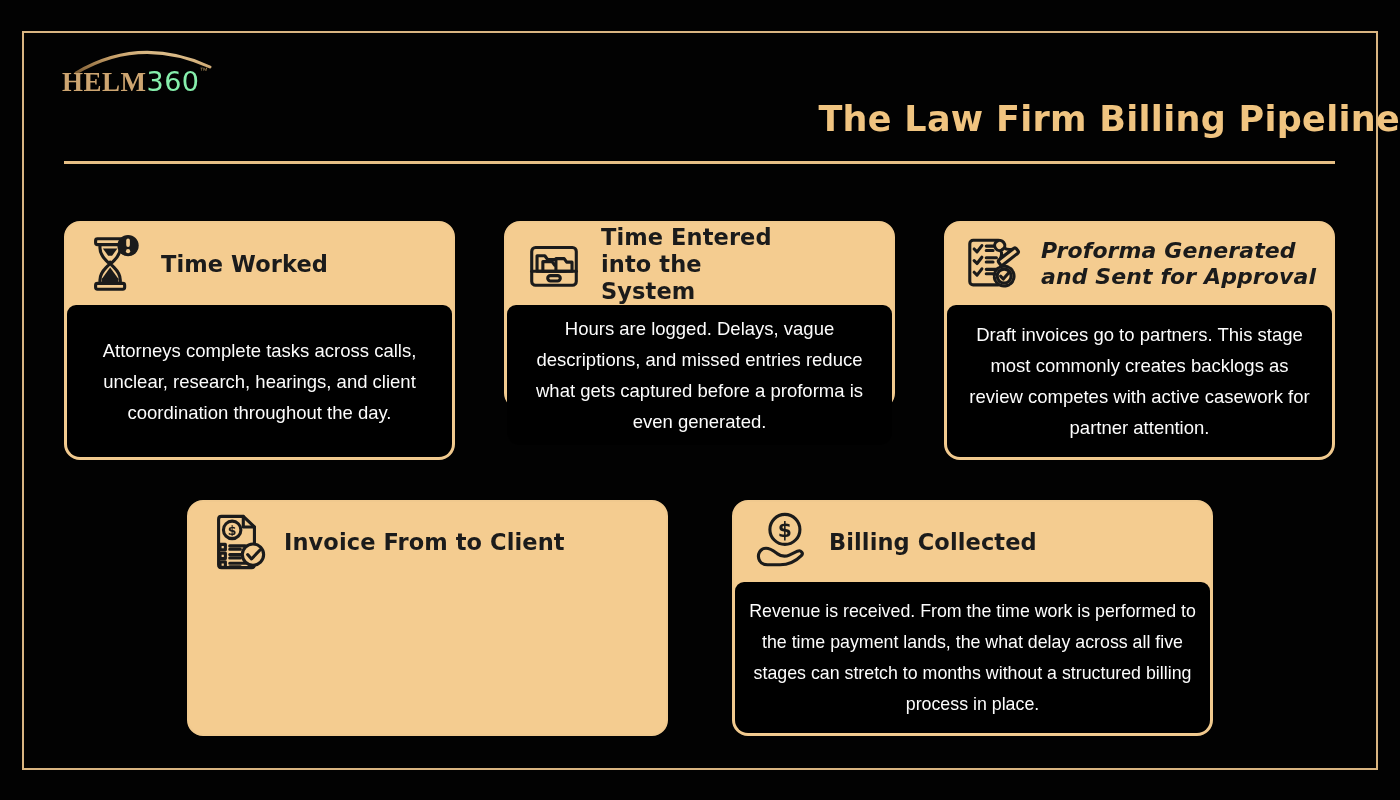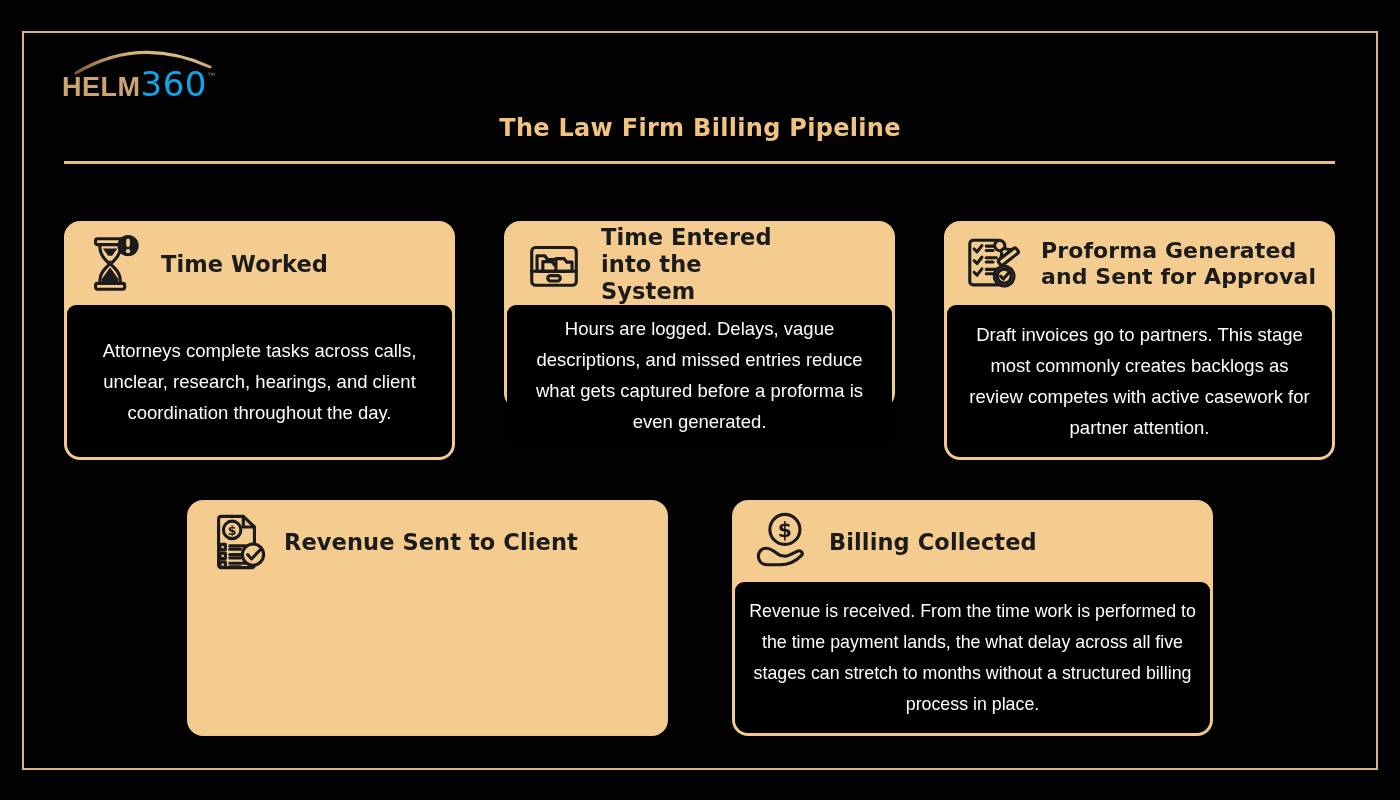--- a/index.html
+++ b/index.html
@@ -8,47 +8,47 @@
     font-family:"Liberation Sans",sans-serif;
   }
   .frame{
     position:absolute;left:22px;right:22px;top:31px;bottom:30px;
     border:2px solid #d9b581;pointer-events:none;
   }
   
   .logo{position:absolute;left:62px;top:42px;width:170px;}
   .logo-arc{display:block;margin-left:6px;}
   .logo-text{margin-top:-9px;white-space:nowrap;line-height:1;}
-  .logo-helm{font-family:Liberation Sans, sans-serif;font-weight:bold;font-size:27px;color:#cda571;letter-spacing:.5px;}
-  .logo-360{font-family:"DejaVu Sans",sans-serif;font-weight:normal;font-size:34px;color:#0ea5e9;letter-spacing:.5px;}
+  .logo-helm{font-family:Liberation Serif, serif;font-weight:bold;font-size:27px;color:#cda571;letter-spacing:.5px;}
+  .logo-360{font-family:"DejaVu Sans",sans-serif;font-weight:normal;font-size:27px;color:#86efac;letter-spacing:.5px;}
   .logo-tm{font-size:8px;color:#a98a58;vertical-align:18px;}
   
   .page-title{
-    position:absolute;top:114px;left:0;width:100%;margin:0;text-align:center;
-    font-family:"DejaVu Sans",sans-serif;font-weight:bold;font-size:24px;
+    position:absolute;top:99px;left:0;width:100%;margin:0;text-align:right;
+    font-family:"DejaVu Sans",sans-serif;font-weight:bold;font-size:35px;
     color:#f0c480;letter-spacing:.3px;
   }
   .divider{position:absolute;top:161px;left:64px;width:1271px;height:3px;background:#e6bf85;}
   
   .card{
     position:absolute;box-sizing:border-box;background:#f4cc90;
     border:2.5px solid #f0c98e;border-radius:16px;
     display:flex;flex-direction:column;
   }
   .card-header{display:flex;align-items:center;gap:16px;padding:0 12px 0 17px;flex:0 0 auto;}
   .r1 .card-header{height:82px;}
   .r2 .card-header{height:80px;}
   .icon{width:62px;height:62px;flex:0 0 auto;display:block;}
   .icon svg{width:100%;height:100%;display:block;}
   .card-title{
     margin:0;font-family:"DejaVu Sans",sans-serif;font-weight:bold;
     font-size:22.5px;line-height:1.2;color:#1b1b1b;letter-spacing:.1px;
   }
   #card-2 .card-title{max-width:192px;}
-  #card-3 .card-title{font-size:22px;}
+  #card-3 .card-title{font-size:22px;font-style:italic;}
   .card-body{
     flex:1;background:#000;border-radius:9px 9px 13px 13px;margin:0 1px 1px;
     color:#fdfdfd;text-align:center;
     display:flex;align-items:center;justify-content:center;
     box-sizing:border-box;
   }
   .r1 .card-body{font-size:18.5px;line-height:31px;padding:8px 16px;}
   .r2 .card-body{font-size:17.8px;line-height:31px;padding:8px 11px;}
   #card-1{left:64px;top:221px;width:391px;height:239px;}
   #card-2{left:504px;top:221px;width:391px;height:188px;}
@@ -166,21 +166,21 @@
               <path d="M24.5 36 h16 M24.5 39.5 h11"></path>
             <rect x="14.5" y="43.5" width="5.5" height="5.5"></rect>
               <path d="M24.5 45 h16 M24.5 48.5 h11"></path>
             <rect x="14.5" y="52.5" width="5.5" height="5.5"></rect>
               <path d="M24.5 54 h16 M24.5 57.5 h11"></path>
             <circle cx="48.5" cy="45" r="11" fill="#f4cc90"></circle>
             <path d="M43 45 l4 4.5 8.5 -9"></path>
           </g>
         </svg>
       </span>
-      <h2 class="card-title">Revenue Sent to Client</h2>
+      <h2 class="card-title">Invoice From to Client</h2>
     </div>
   </section>
 
   <section class="card r2" id="card-5">
     <div class="card-header">
       <span class="icon">
         <svg viewBox="0 0 64 64">
           <g class="ic">
             <circle cx="35" cy="19" r="15.5"></circle>
             <text x="35" y="26.5" font-size="21" font-weight="bold" text-anchor="middle" fill="#1b1b1b" stroke="none" font-family="DejaVu Sans, sans-serif">$</text>

